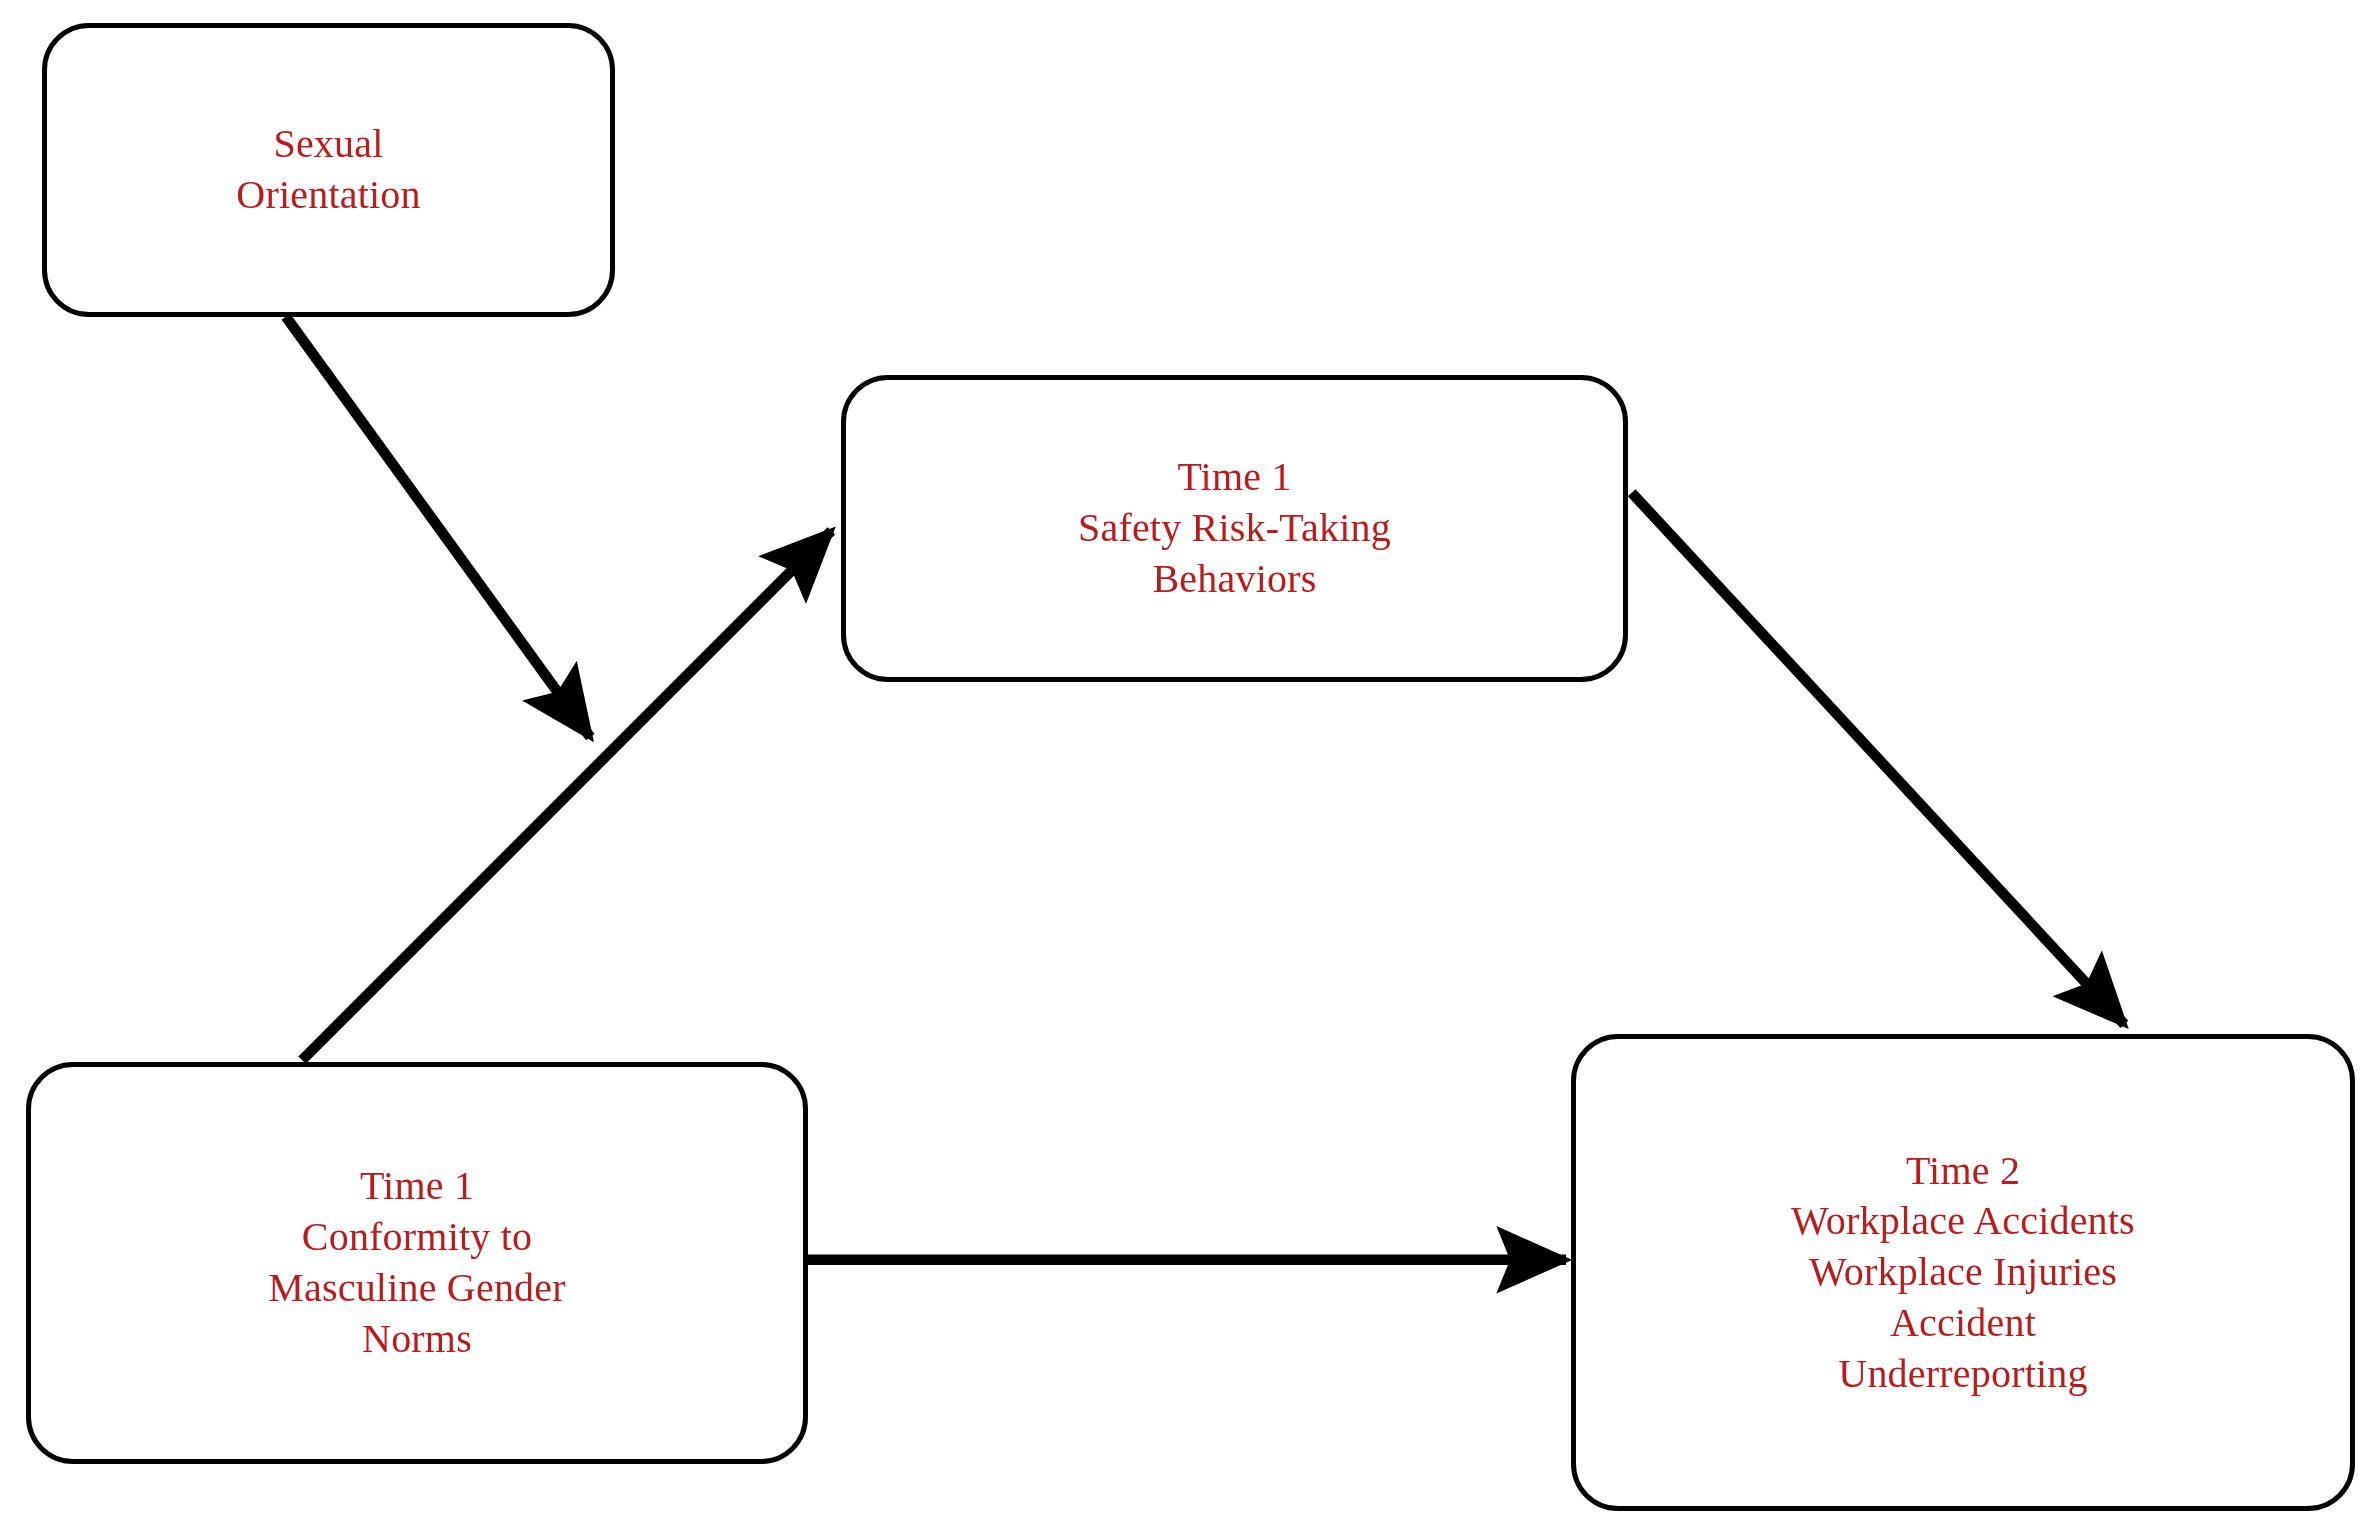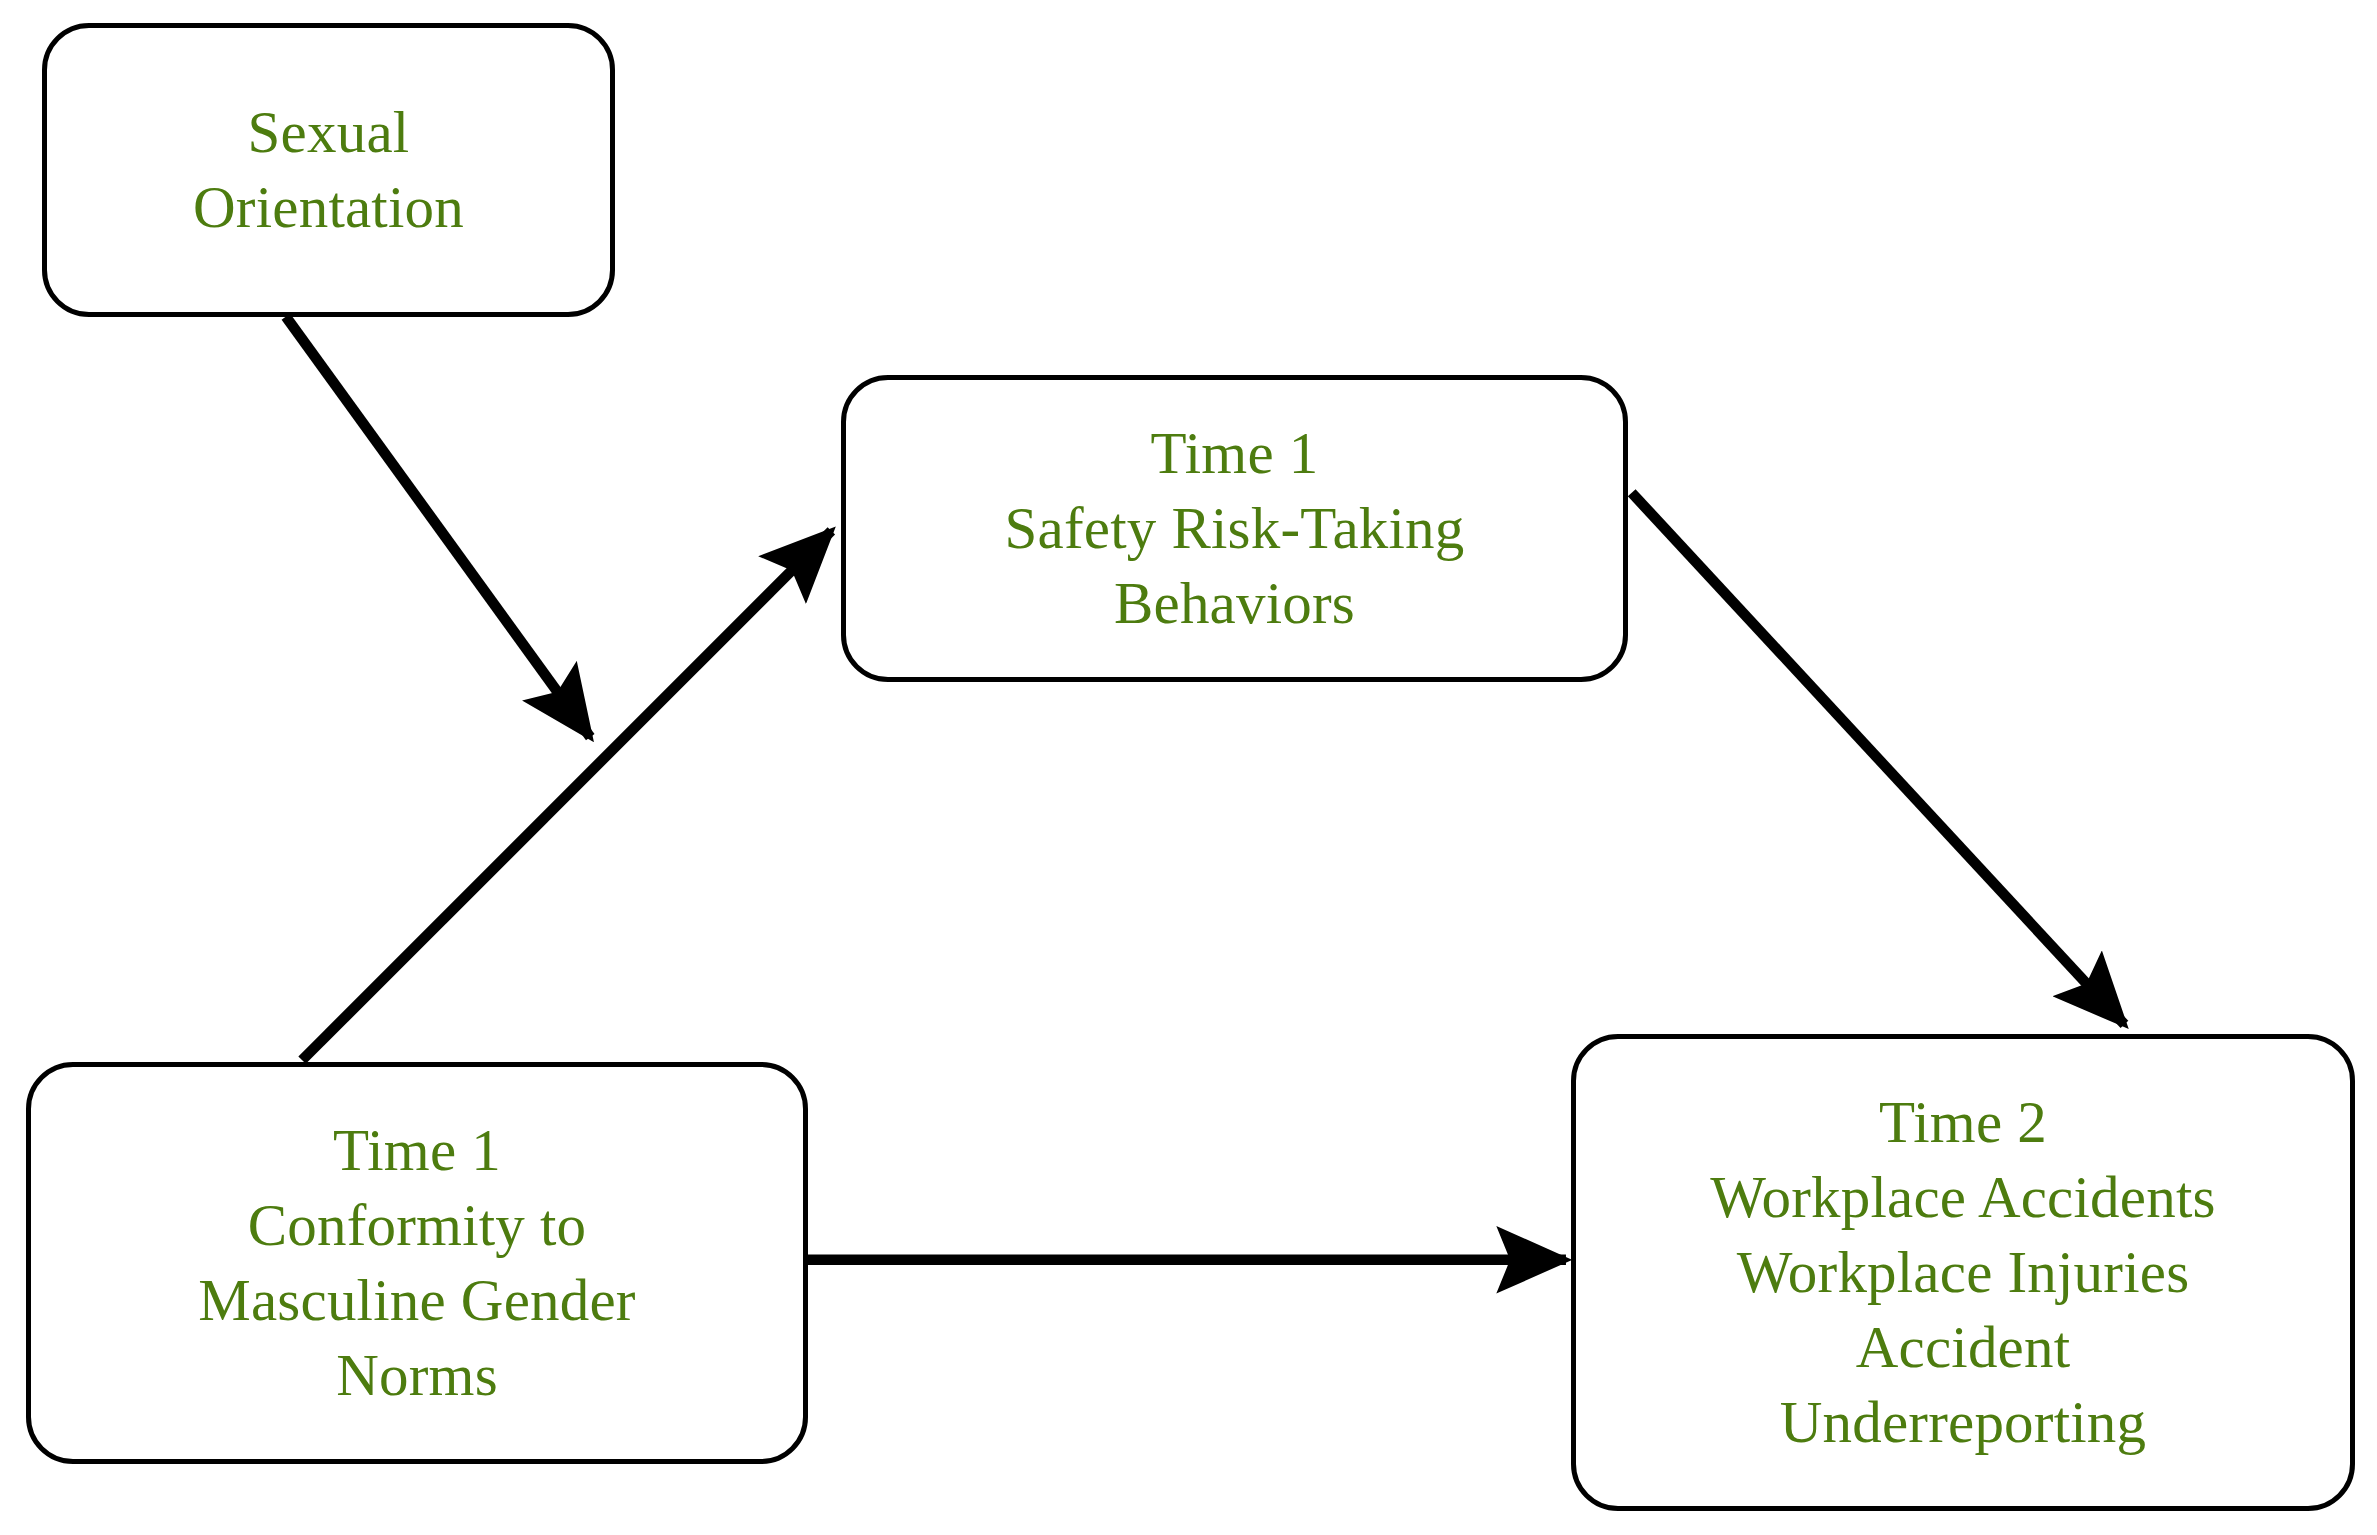--- a/index.html
+++ b/index.html
@@ -31,22 +31,22 @@
     border: 5.7px solid #000000;
     border-radius: 47px;
     display: flex;
     align-items: center;
     justify-content: center;
     text-align: center;
     z-index: 2;
   }
   .node-label {
     display: block;
-    color: #4d7c0f;
-    font-size: 59px;
+    color: #b91c1c;
+    font-size: 40px;
     line-height: 1.27;
     letter-spacing: 0.2px;
     white-space: pre-line;
   }
   #node-sexual-orientation {
     left: 42px;  top: 23px;  width: 573px;  height: 294px;
   }
   #node-safety-risk-taking {
     left: 841px; top: 375px; width: 787px; height: 307px;
   }

